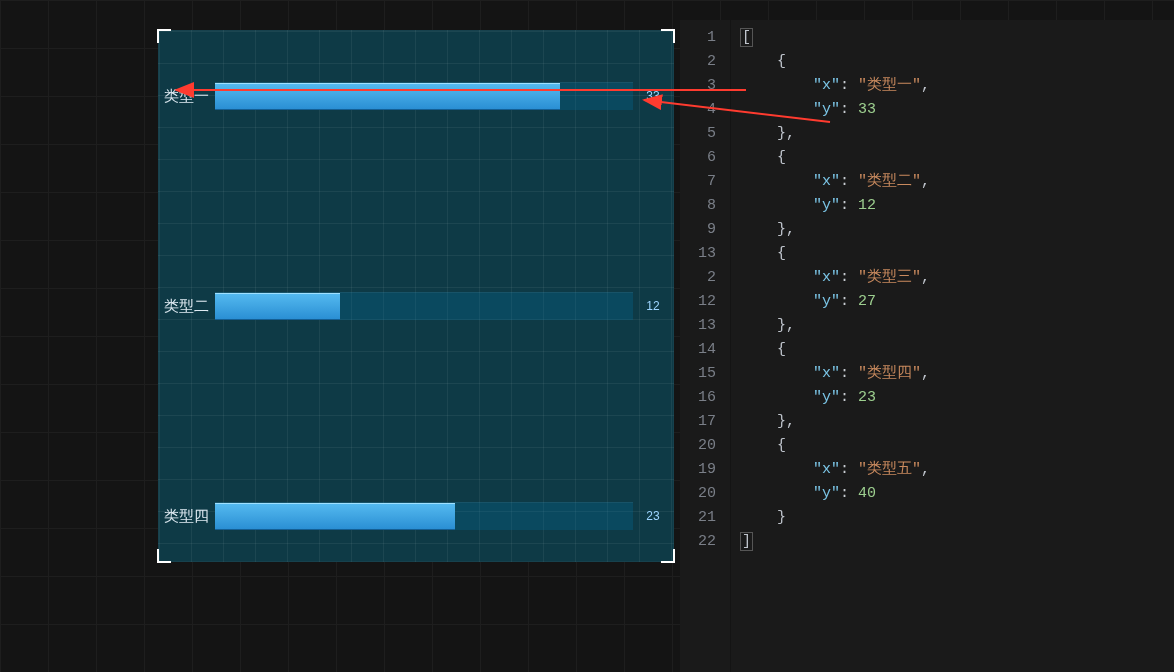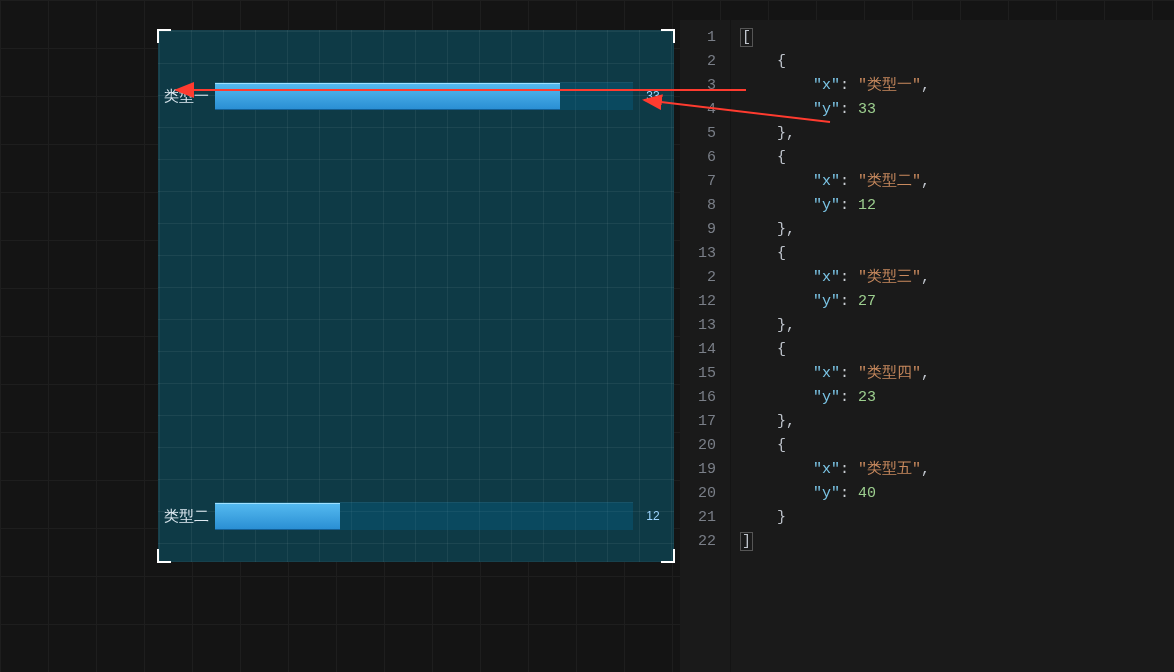--- a/index.html
+++ b/index.html
@@ -139,20 +139,27 @@
         </div>
         <div class="bar-value">33</div>
       </div>
       <div class="bar-row">
         <div class="bar-label">类型二</div>
         <div class="bar-track">
           <div class="bar-fill" style="width: 30%;"></div>
         </div>
         <div class="bar-value">12</div>
       </div>
+      <div class="bar-row">
+        <div class="bar-label">类型四</div>
+        <div class="bar-track">
+          <div class="bar-fill" style="width: 57.5%;"></div>
+        </div>
+        <div class="bar-value">23</div>
+      </div>
     </div>
 </div>
 
 <div class="editor">
   <div class="gutter" id="gutter">
       <div>1</div>
       <div>2</div>
       <div>3</div>
       <div>4</div>
       <div>5</div>

